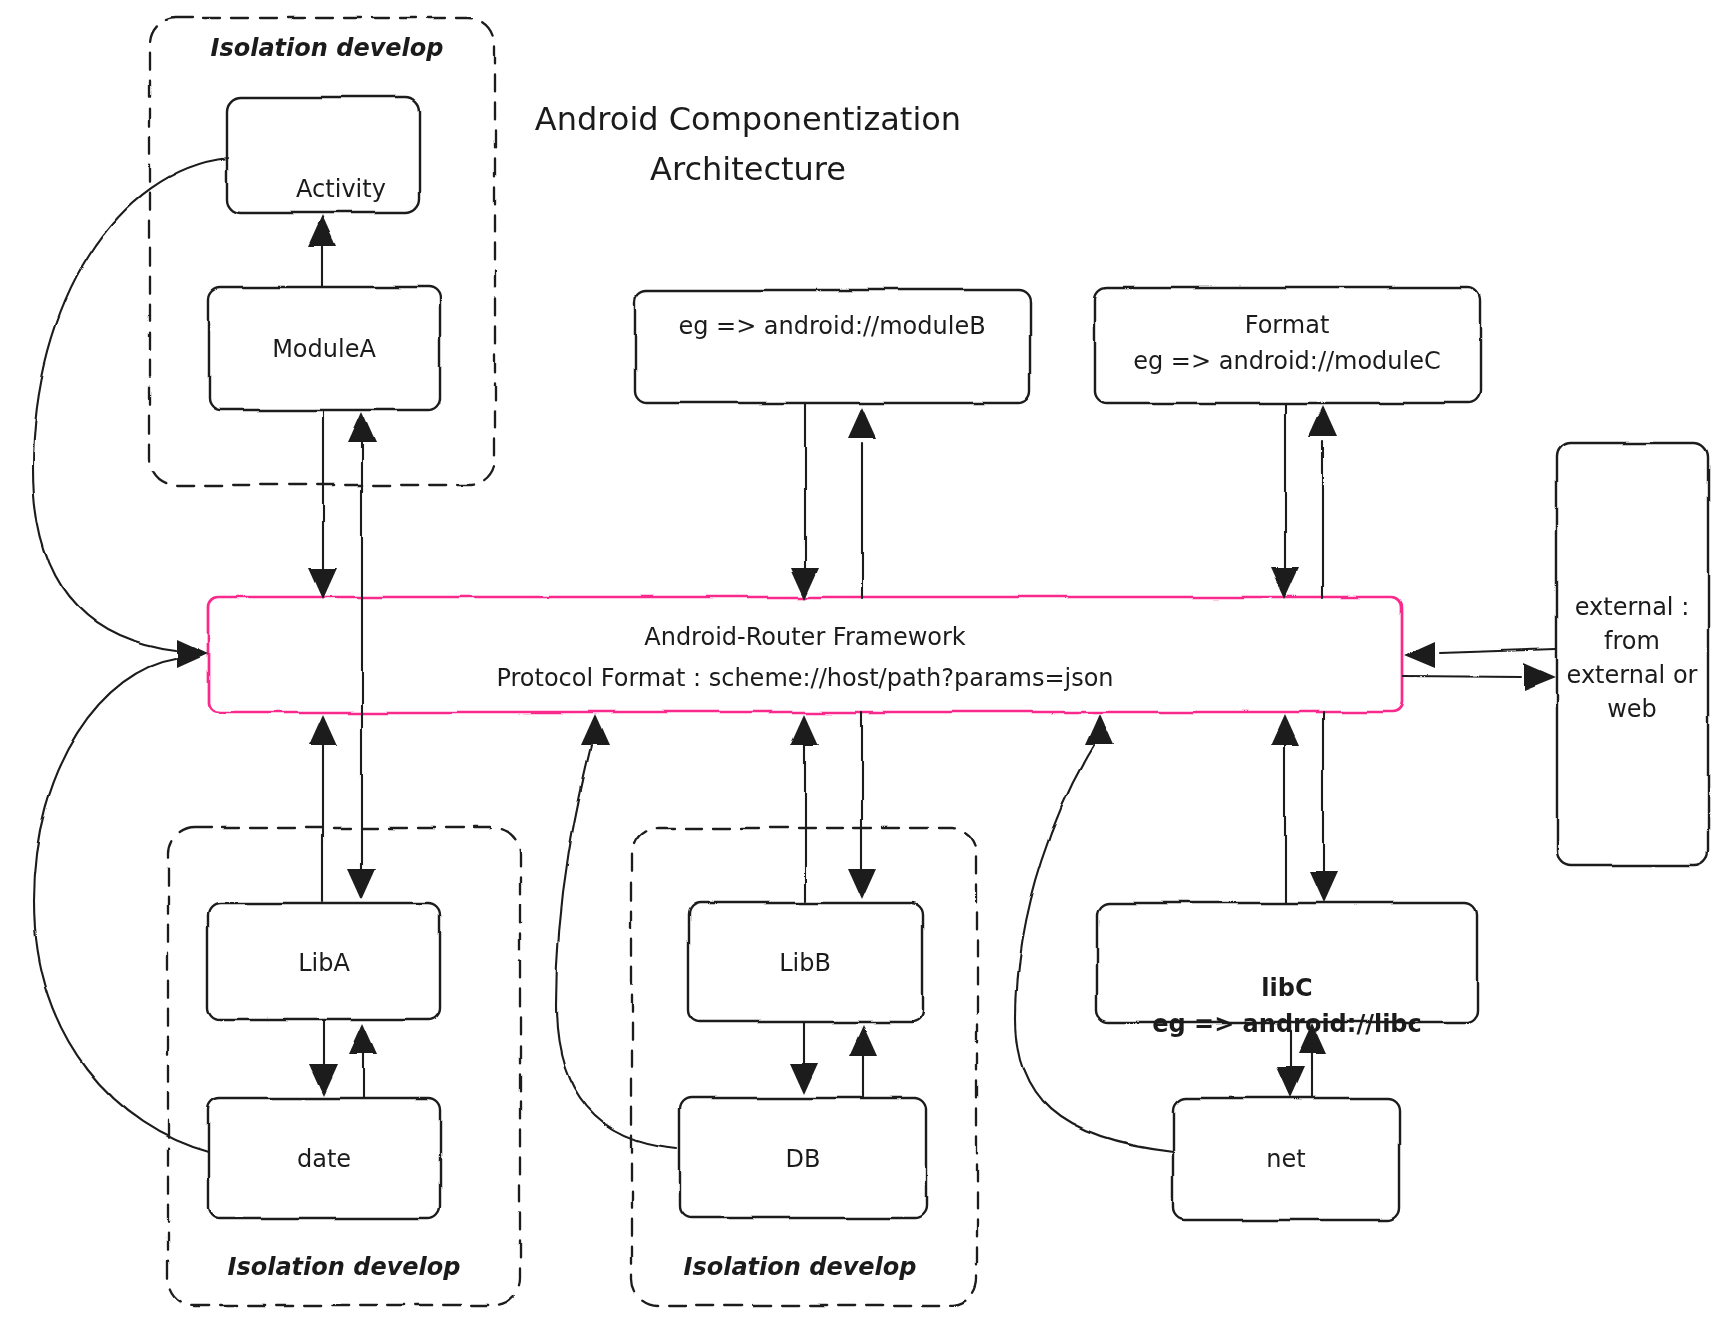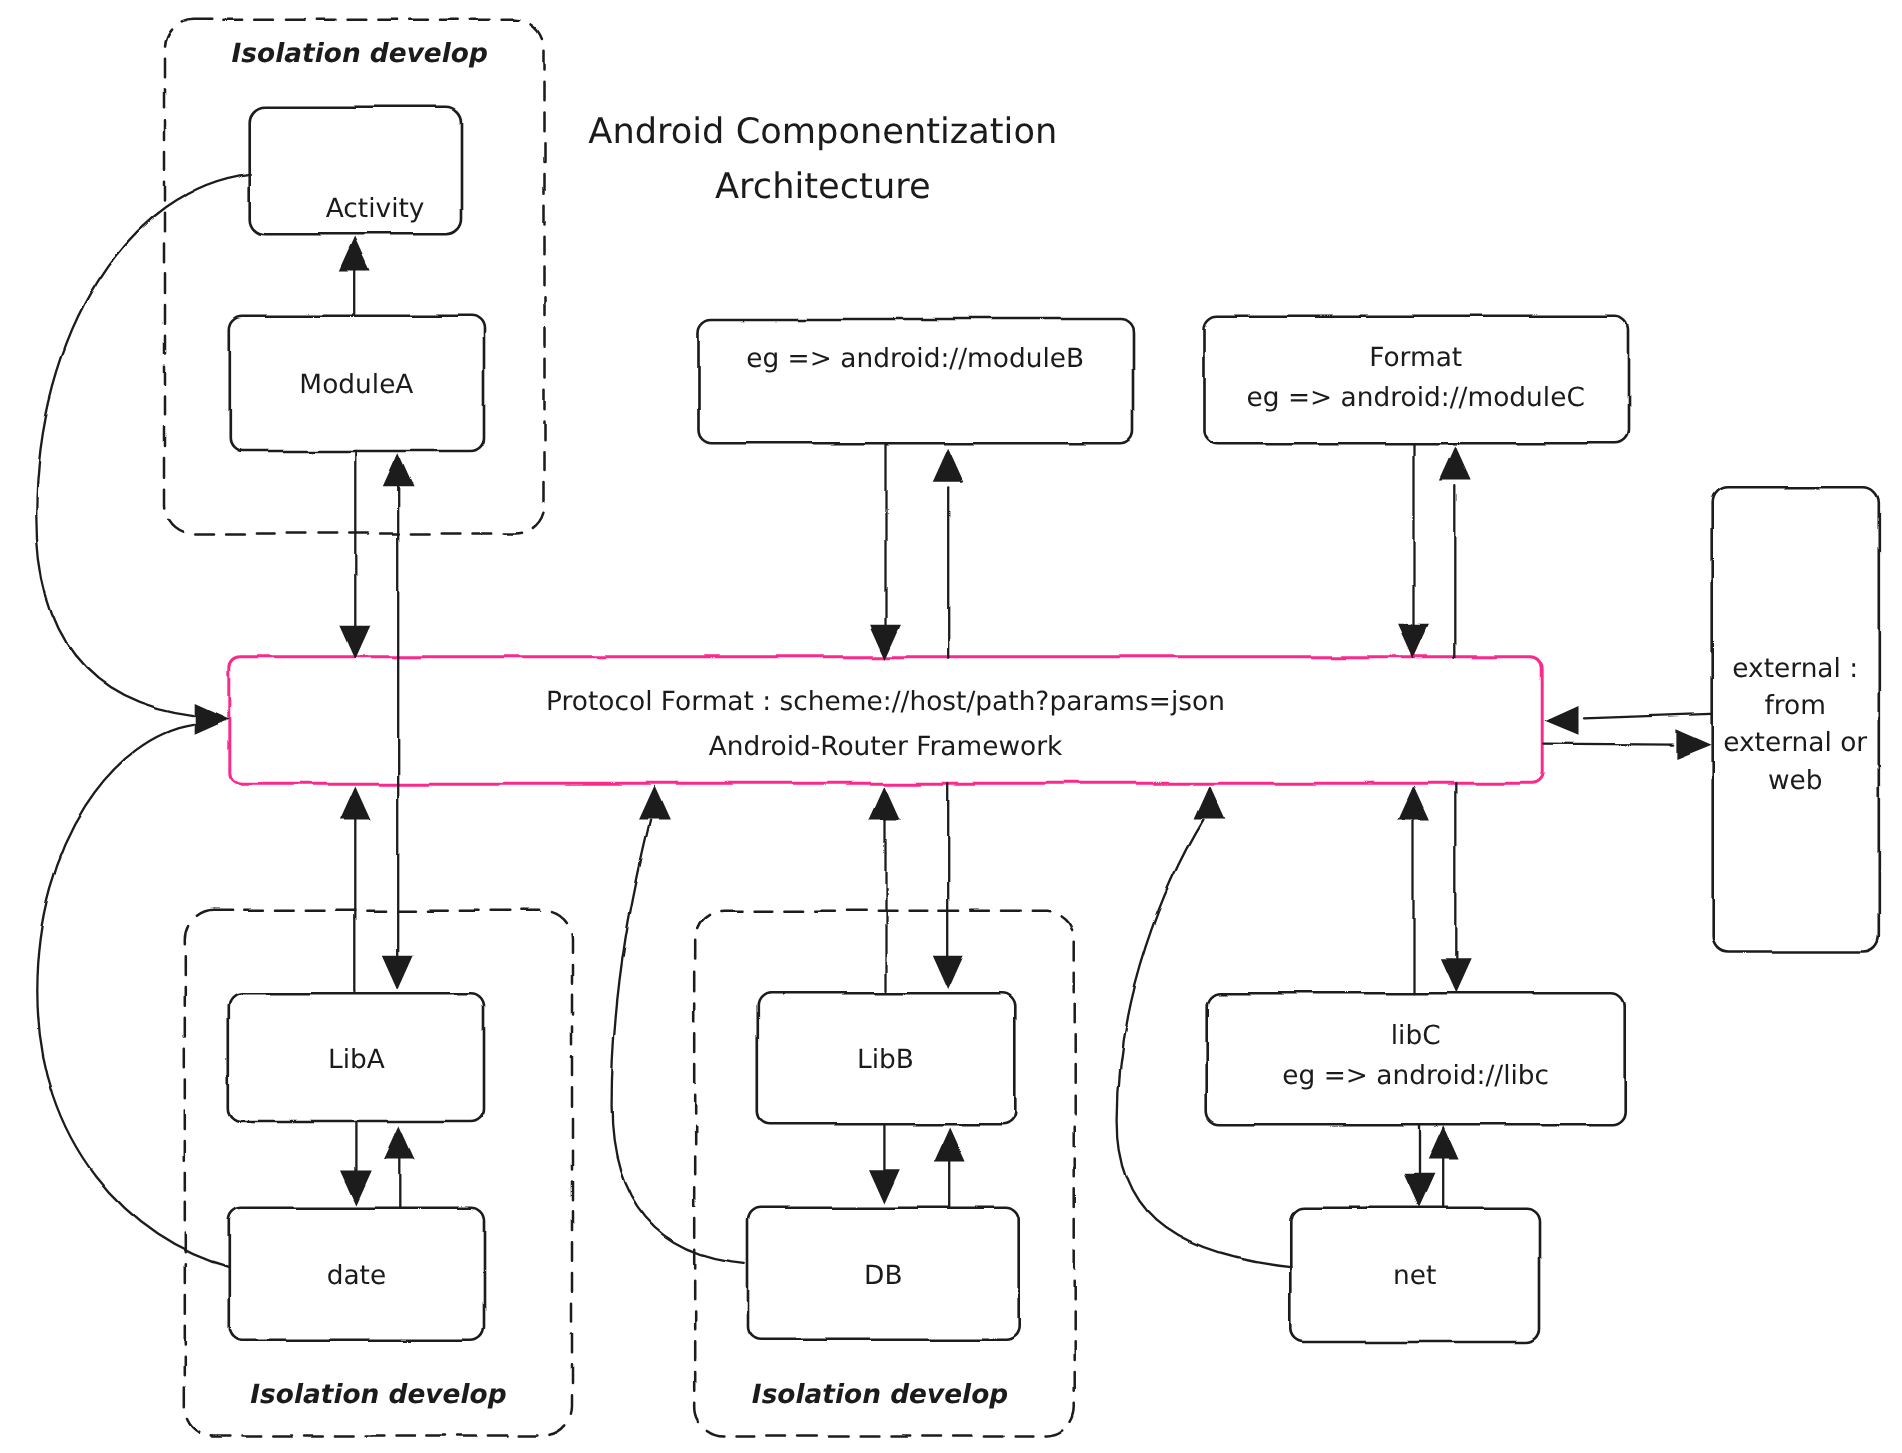--- a/index.html
+++ b/index.html
@@ -133,36 +133,36 @@
   <div class="lbl" style="left:832px;top:308px;">
     <div>eg =&gt; android://moduleB</div>
   </div>
 
   <div class="lbl" style="left:1287px;top:307px;">
     <div>Format</div>
     <div>eg =&gt; android://moduleC</div>
   </div>
 
   <div class="lbl router" style="left:805px;top:617px;">
+    <div>Android-Router Framework</div>
     <div>Protocol Format : scheme://host/path?params=json</div>
-    <div>Android-Router Framework</div>
   </div>
 
   <div class="lbl ext" style="left:1632px;top:590px;">
     <div>external :</div>
     <div>from</div>
     <div>external or</div>
     <div>web</div>
   </div>
 
   <div class="lbl" style="left:324px;top:945px;">LibA</div>
   <div class="lbl" style="left:324px;top:1141px;">date</div>
   <div class="lbl" style="left:805px;top:945px;">LibB</div>
   <div class="lbl" style="left:803px;top:1141px;">DB</div>
 
-  <div class="lbl" style="left:1287px;top:923px;">
+  <div class="lbl" style="left:1287px;top:970px;font-weight:bold;">
     <div>libC</div>
     <div>eg =&gt; android://libc</div>
   </div>
 
   <div class="lbl" style="left:1286px;top:1141px;">net</div>
 
 </div>
 
 </body></html>

